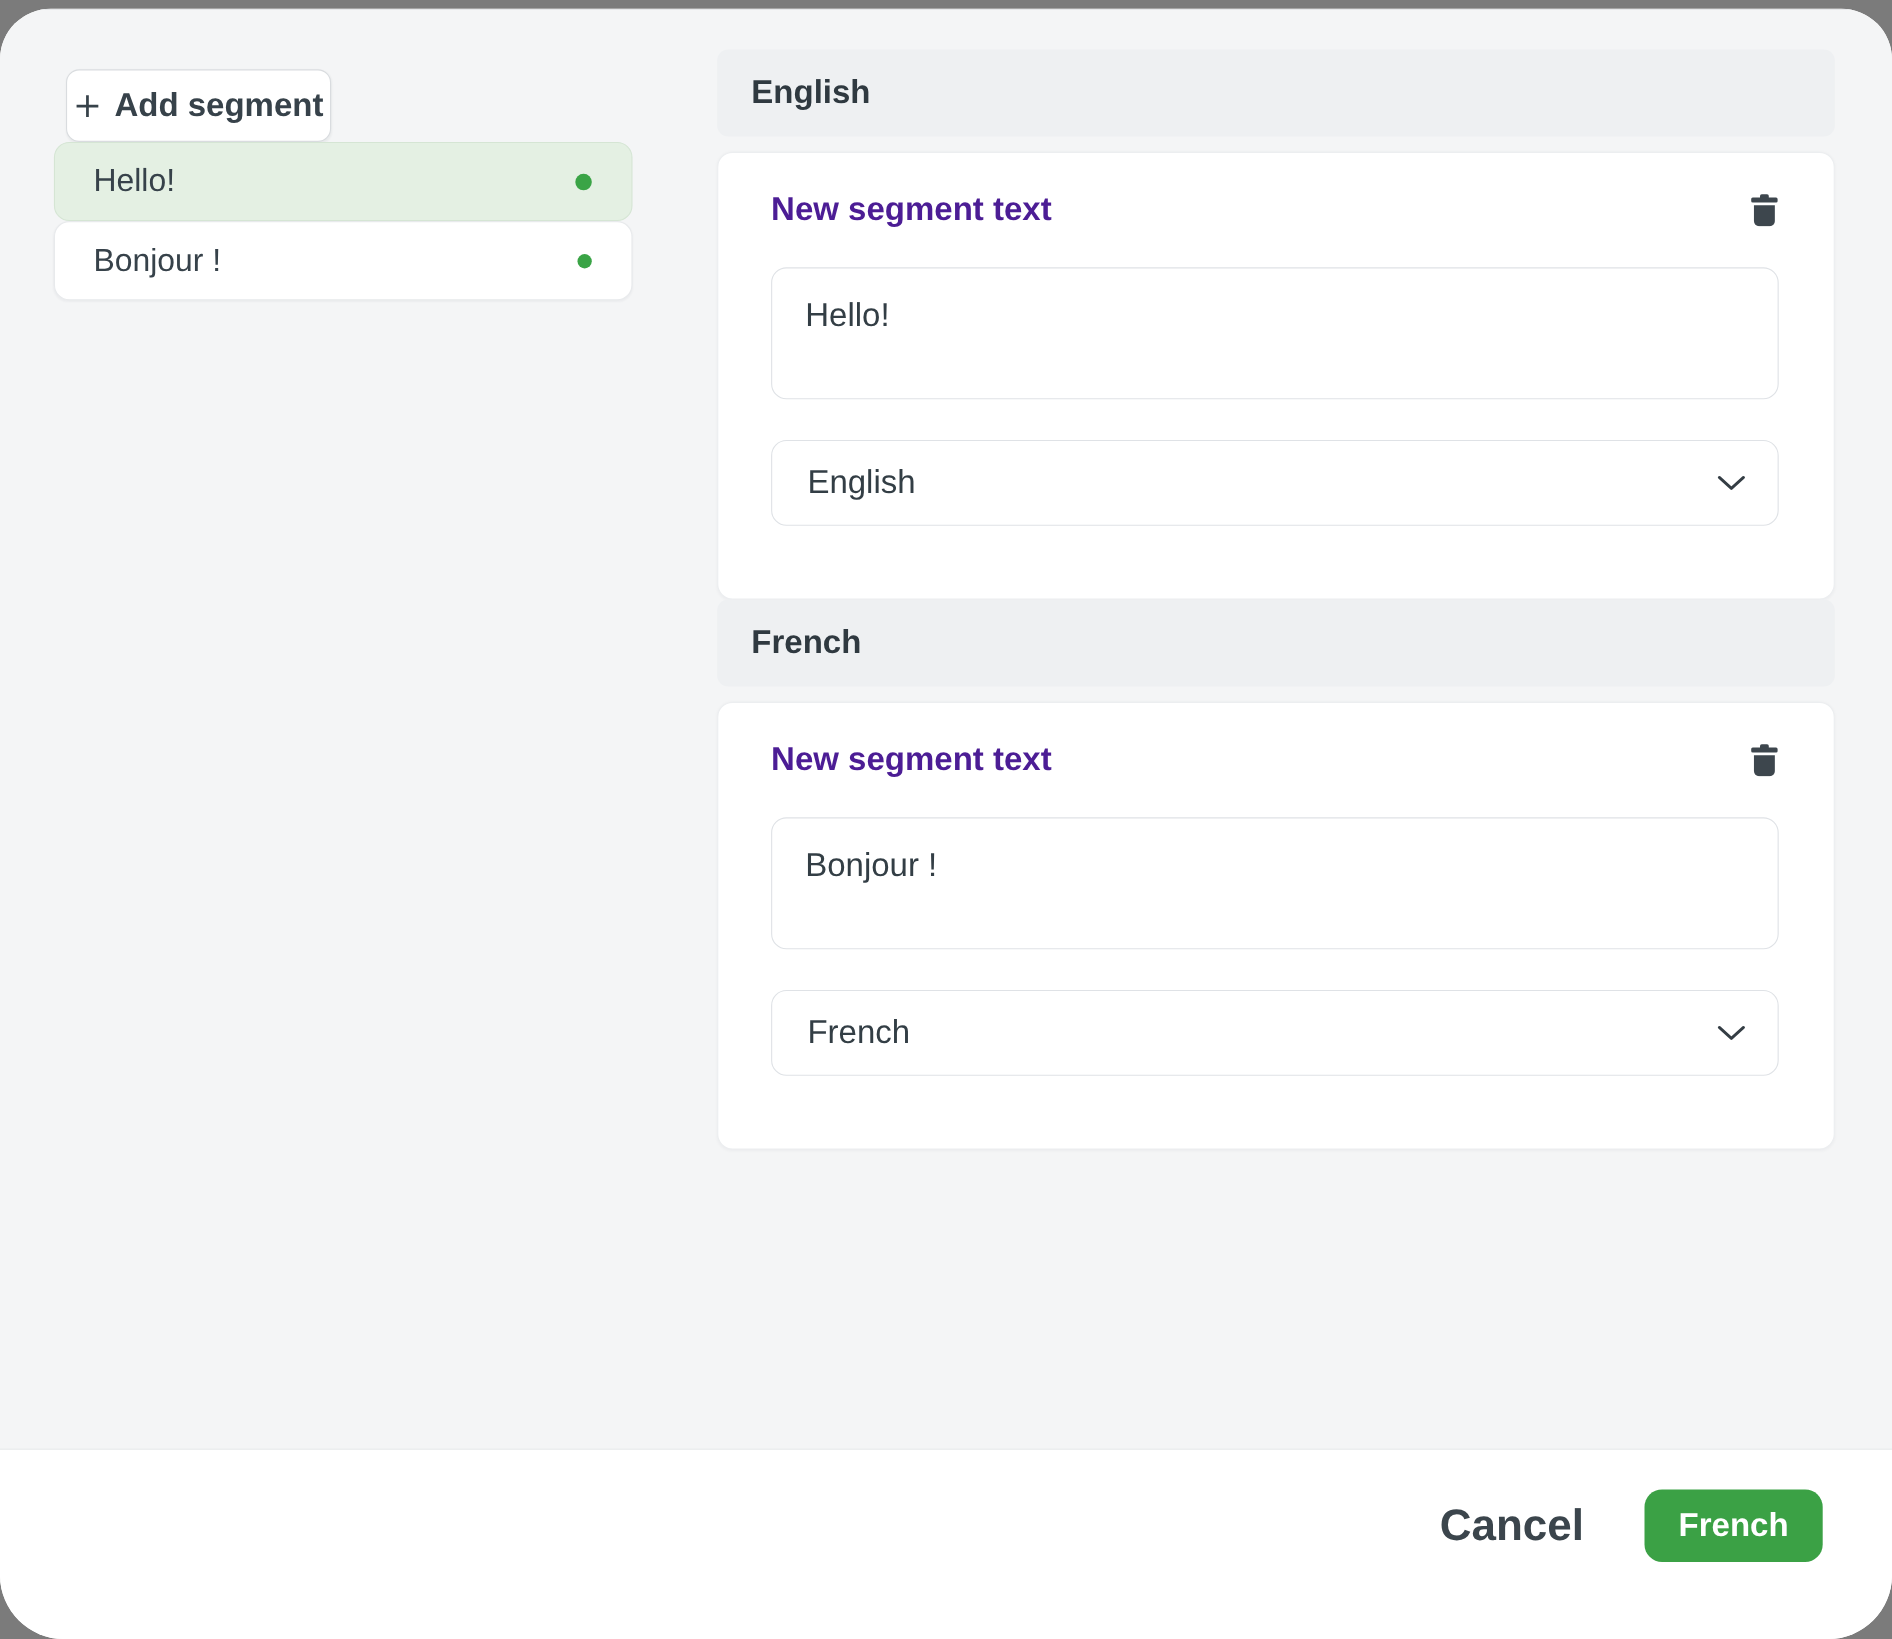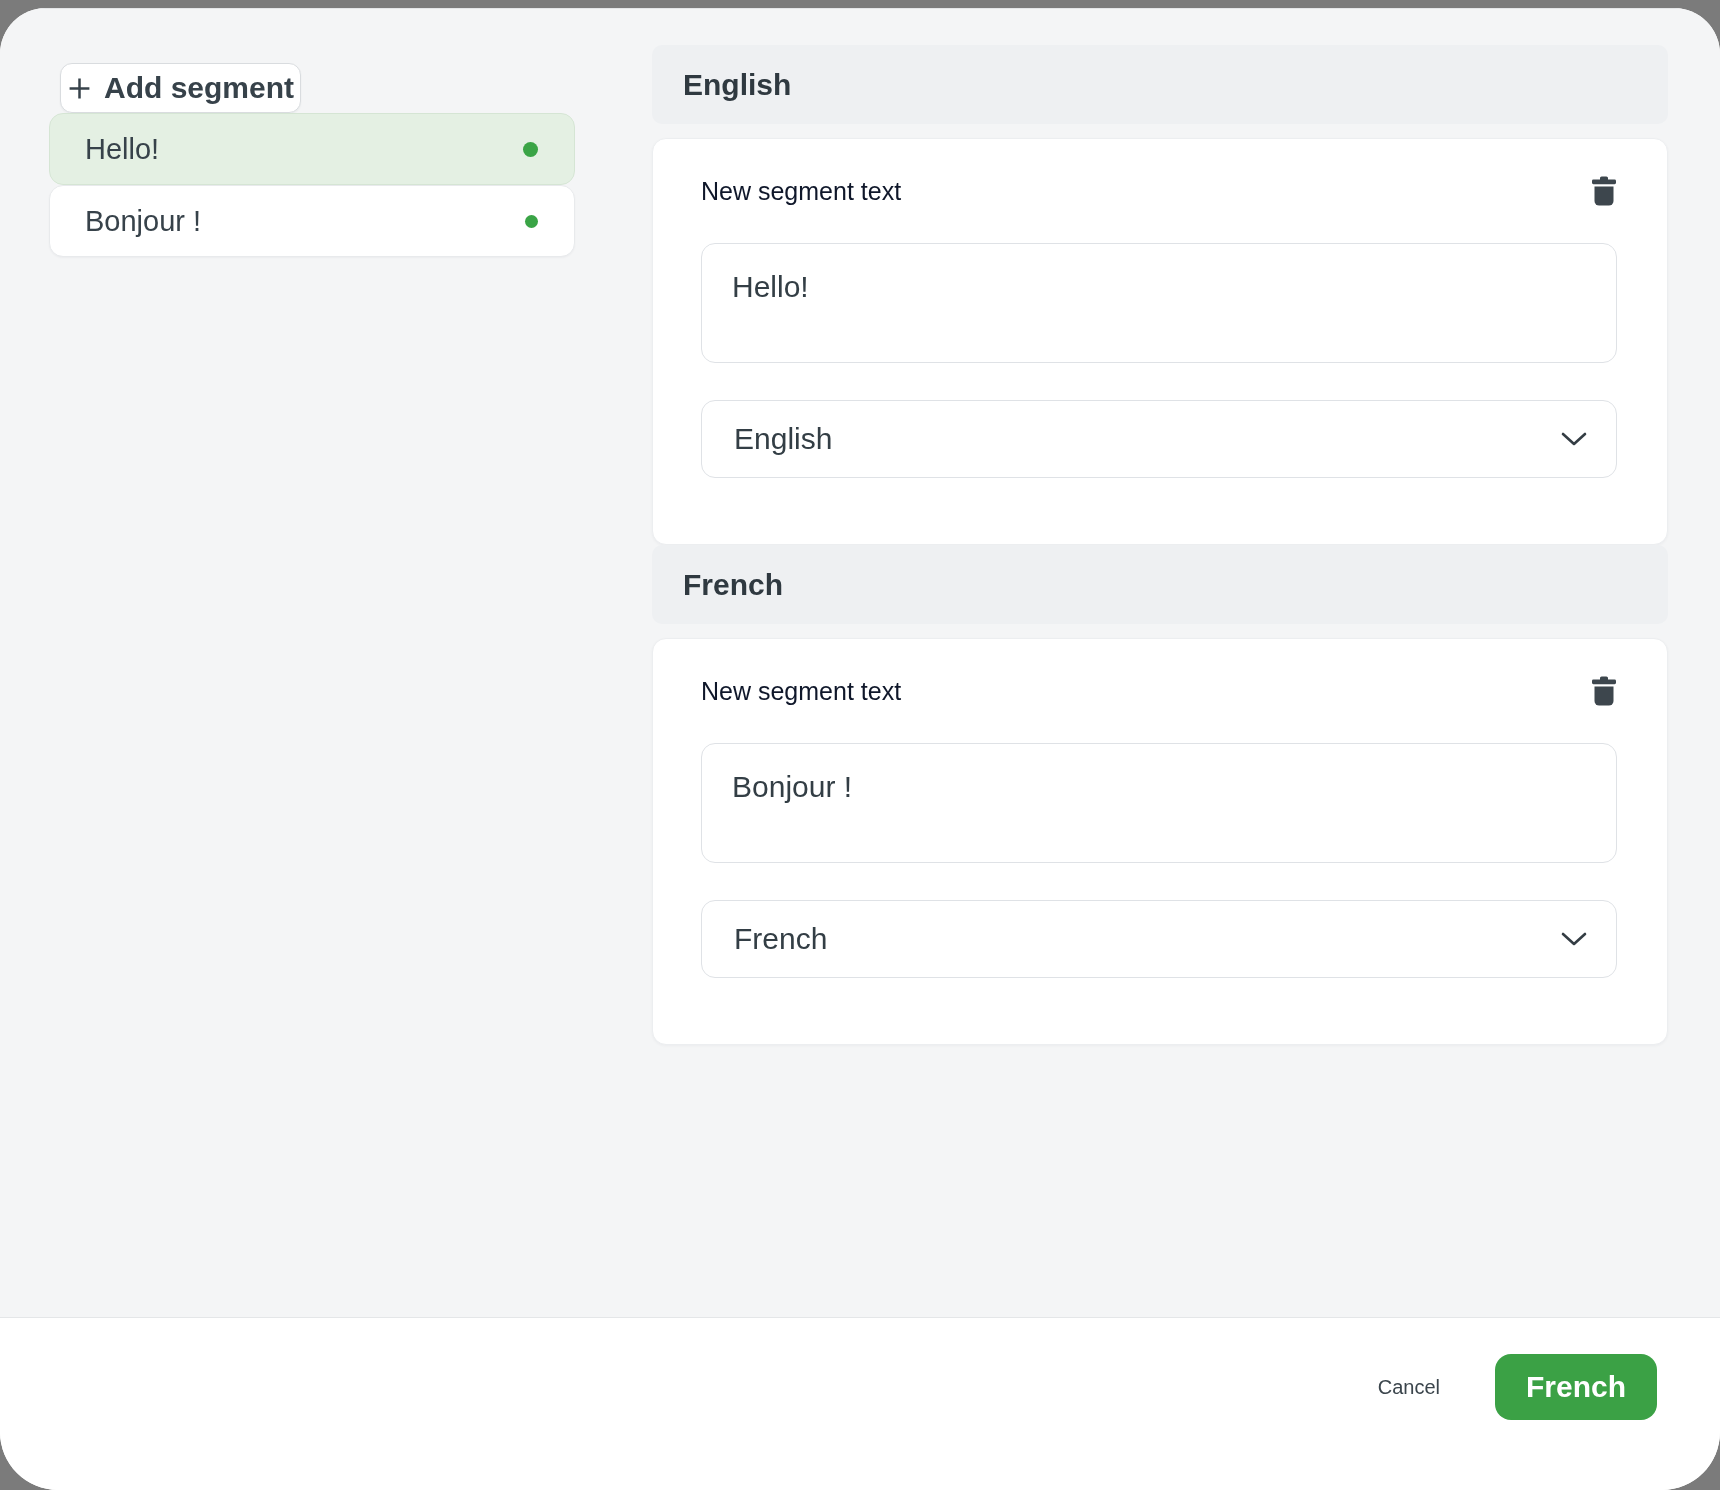--- a/index.html
+++ b/index.html
@@ -72,21 +72,21 @@
   .segment-list {
     width: 526px;
     flex: none;
   }
   .add-segment-btn {
     display: flex;
     align-items: center;
     justify-content: center;
     gap: 12px;
     margin: 18px 2px 0 11px;
-    height: 50px;
+    height: 66px;
     background: #ffffff;
     border: 1px solid #d9dcdf;
     border-radius: 12px;
     box-shadow: 0 1px 2px rgba(20,30,40,0.05);
     font-size: 30px;
     font-weight: 700;
     color: #37424a;
     cursor: pointer;
     font-family: inherit;
   }
@@ -155,24 +155,24 @@
     padding: 34px 50px 66px 48px;
     box-sizing: border-box;
   }
   .card-top-row {
     display: flex;
     align-items: center;
     justify-content: space-between;
     height: 36px;
   }
   .field-label {
-    font-size: 25px;
+    font-size: 30px;
     line-height: 36px;
-    font-weight: 400;
-    color: #0f172a;
+    font-weight: 700;
+    color: #4c1d95;
   }
   .trash-btn {
     background: none;
     border: none;
     padding: 0;
     cursor: pointer;
     display: flex;
     align-items: center;
     justify-content: center;
   }
@@ -221,22 +221,22 @@
   .footer-actions {
     display: flex;
     align-items: center;
     gap: 55px;
     height: 66px;
   }
   .cancel-btn {
     background: none;
     border: none;
     padding: 0;
-    font-size: 20px;
-    font-weight: 400;
+    font-size: 40px;
+    font-weight: 700;
     color: #3b454c;
     cursor: pointer;
     font-family: inherit;
   }
   .create-btn {
     height: 66px;
     padding: 0 31px;
     background: #3ba145;
     color: #ffffff;
     border: none;

